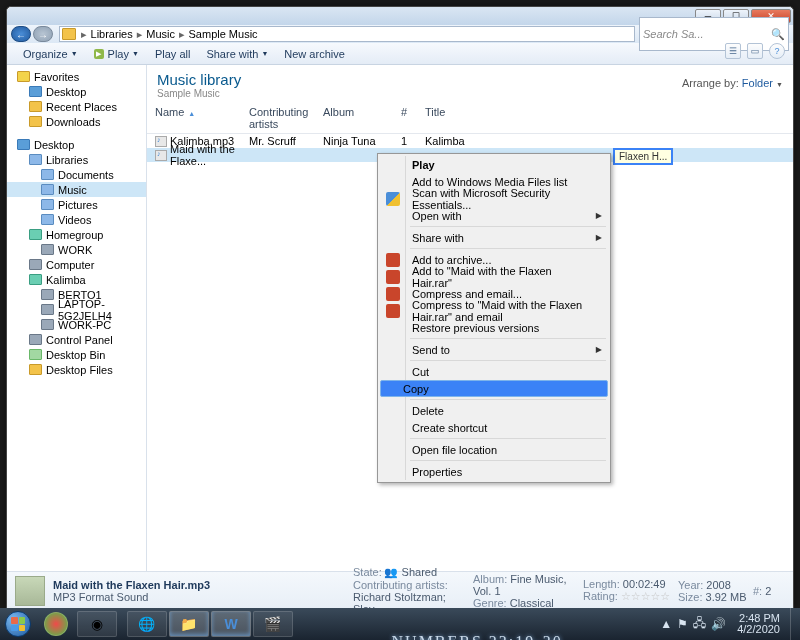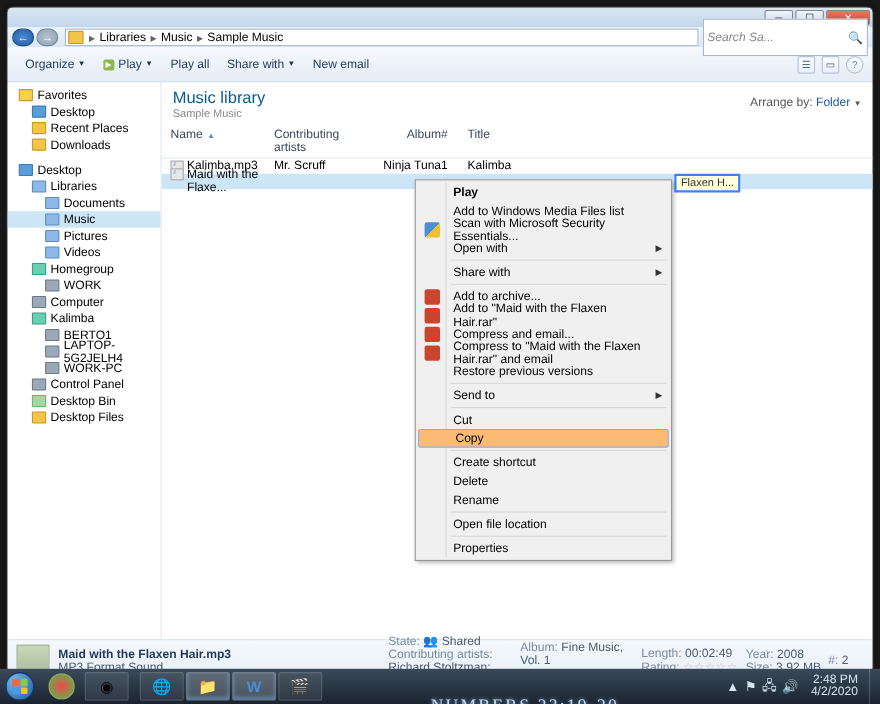--- a/index.html
+++ b/index.html
@@ -12,21 +12,21 @@
 .winbtn.close { background:linear-gradient(#e87a5e,#c9452b); color:#fff; width:40px; }
 .navbar { height:18px; background:linear-gradient(#eef4fb,#dce8f5); display:flex; align-items:center; padding:0 4px; }
 .navbtn { width:20px; height:16px; border-radius:9px; background:radial-gradient(#4a8ed8,#225a9e); border:1px solid #1d4c84; display:flex; align-items:center; justify-content:center; color:#fff; font-size:10px; cursor:pointer; margin-right:2px; }
 .navbtn.fwd { background:radial-gradient(#b8c5d3,#8ea0b3); border-color:#7a8a9c; }
 .breadcrumb { flex:1; height:16px; background:#fff; border:1px solid #a8b8cc; margin:0 4px; display:flex; align-items:center; padding:0 2px; font-size:11px; }
 .bc-icon { width:14px; height:12px; background:#f3c34a; border:1px solid #c99a2a; border-radius:1px; margin-right:4px; }
 .bc-seg { padding:0 3px; cursor:pointer; }
 .bc-arrow { color:#666; padding:0 1px; }
 .searchbox { width:150px; height:16px; background:#fff; border:1px solid #a8b8cc; display:flex; align-items:center; padding:16px 3px; color:#888; font-style:italic; }
 .search-icon { margin-left:auto; color:#4a8ed8; font-style:normal; }
-.toolbar { height:32px; background:linear-gradient(#f6f9fd,#e4ecf6); border-bottom:1px solid #c8d4e2; display:flex; align-items:center; padding:0 8px; }
+.toolbar { height:22px; background:linear-gradient(#f6f9fd,#e4ecf6); border-bottom:1px solid #c8d4e2; display:flex; padding:0 8px; }
 .tbtn { padding:2px 8px; color:#1e395b; cursor:pointer; display:flex; align-items:center; }
 .tbtn .drop { font-size:7px; margin-left:3px; color:#1e395b; }
 .play-icon { width:10px; height:10px; background:#8fb84a; border-radius:2px; margin-right:4px; display:flex; align-items:center; justify-content:center; color:#fff; font-size:7px; }
 .tool-right { margin-left:auto; display:flex; gap:6px; }
 .tool-ico { width:16px; height:16px; border:1px solid #b3c3d6; border-radius:2px; background:linear-gradient(#fdfdfd,#e6eef7); cursor:pointer; display:flex; align-items:center; justify-content:center; font-size:9px; color:#4a6a8e; }
 .body { display:flex; height:506px; }
 .sidebar { width:140px; border-right:1px solid #d9e1eb; background:#fff; padding:4px 0; overflow:hidden; }
 .sb-item { display:flex; align-items:center; padding:1px 4px 1px 10px; cursor:pointer; height:15px; }
 .sb-item.indent1 { padding-left:22px; }
 .sb-item.indent2 { padding-left:34px; }
@@ -41,35 +41,35 @@
 .sb-spacer { height:8px; }
 .content { flex:1; display:flex; flex-direction:column; background:#fff; }
 .lib-header { padding:6px 10px 4px; display:flex; align-items:flex-start;gap:44px; }
 .lib-title { color:#0a5a8e; font-size:15px; }
 .lib-sub { color:#888; font-size:10px; }
 .arrange { margin-left:auto; color:#555; font-size:11px; padding-top:6px; }
 .arrange a { color:#1e5a9e; cursor:pointer; }
 .cols { display:flex; border-bottom:1px solid #e4e8ee; padding:3px 8px; color:#3a4a5e; }
 .col-name { width:94px; }
 .col-artist { width:74px; }
-.col-album { width:78px;text-align:right; }
+.col-album { width:78px; }
 .col-num { width:24px; }
 .col-title { flex:1; }
 .sort-arrow { font-size:7px; color:#4a8ed8; margin-left:4px; }
 .filelist { position:relative; }
 .row { display:flex; padding:1px 8px; height:14px; align-items:center; }
 .row.selected { background:#cde6f7; }
 .file-ico { width:12px; height:11px; background:#e8e8e8; border:1px solid #aaa; margin-right:3px; flex-shrink:0; position:relative; }
 .file-ico::after { content:"♪"; position:absolute; font-size:7px; color:#4a8ed8; left:1px; top:-1px; }
 .tooltip { position:absolute; top:14px; left:466px; background:#ffffe1; border:2px solid #3b82f6; padding:1px 4px; font-size:10px; color:#333; z-index:5; }
 .ctxmenu { position:absolute; top:19px; left:230px; width:234px; background:#f0f0f0; border:1px solid #979797; box-shadow:2px 2px 4px rgba(0,0,0,0.3); z-index:10; padding:2px; }
 .ctx-iconcol { position:absolute; left:2px; top:2px; bottom:2px; width:26px; background:#f0f0f0; border-right:1px solid #d8d8d8; }
 .ctx-item { position:relative; padding:2px 18px 2px 32px; cursor:pointer; height:17px; display:flex; align-items:center; }
 .ctx-item.bold { font-weight:bold; }
-.ctx-item.hover { background:#fdba74; border:1px solid #7eb4ea; border-radius:2px; padding:1px 17px 1px 33px; }
+.ctx-item.hover { background:#3b82f6; border:1px solid #7eb4ea; border-radius:2px; padding:1px 17px 1px 22px; }
 .ctx-item .sub { position:absolute; right:6px; font-size:8px; color:#333; }
 .ctx-sep { height:1px; background:#d8d8d8; margin:2px 2px 2px 30px; }
 .ctx-ico { position:absolute; left:6px; width:14px; height:14px; border-radius:2px; }
 .ctx-ico.shield { background:linear-gradient(135deg,#4a8ed8 50%,#f0c030 50%); }
 .ctx-ico.rar { background:#c9452b; }
 .details { height:38px; border-top:1px solid #d9e1eb; background:linear-gradient(#f4f8fc,#e8eff7); display:flex; align-items:center; padding:2px 8px; font-size:10px; color:#4a5a6e;}
 .details .thumb { width:30px; height:30px; background:linear-gradient(#c8d8b8,#a8b898); border:1px solid #9aaa8a; margin-right:8px; }
 .det-title { color:#1e395b; font-size:11px;font-weight:bold; }
 .det-lbl { color:#7a8a9e; }
 .det-col1 { width:300px; }
@@ -120,21 +120,21 @@
     <div class="tbtn">
         <span class="play-icon">▶</span>
         <span>Play</span>
         <span class="drop">▼</span>
       </div>
     <div class="tbtn">Play all</div>
     <div class="tbtn">
         <span>Share with</span>
         <span class="drop">▼</span>
       </div>
-    <div class="tbtn">New email</div>
+    <div class="tbtn">New archive</div>
     <div class="tool-right">
       <div class="tool-ico">☰</div>
       <div class="tool-ico">▭</div>
       <div class="tool-ico" style="color:#4a8ed8;border-radius:8px;">?</div>
     </div>
   </div>
   <div class="body">
     <div class="sidebar">
       <div class="sb-item">
           <div class="sb-ico fav"></div>
@@ -240,21 +240,21 @@
           <div class="col-name" style="display:flex;align-items:center">
               <div class="file-ico"></div>
               <span>Kalimba.mp3</span>
             </div>
           <div class="col-artist">Mr. Scruff</div>
           <div class="col-album">Ninja Tuna</div>
           <div class="col-num">1</div>
           <div class="col-title">Kalimba</div>
         </div>
         <div class="row selected">
-          <div class="col-name" style="display:flex;">
+          <div class="col-name" style="display:flex;align-items:center">
               <div class="file-ico"></div>
               <span>Maid with the Flaxe...</span>
             </div>
         </div>
         <div class="tooltip">Flaxen H...</div>
         <div class="ctxmenu">
           <div class="ctx-iconcol"></div>
           <div class="ctx-item bold">Play</div>
           <div class="ctx-item">Add to Windows Media Files list</div>
           <div class="ctx-item">
@@ -290,23 +290,22 @@
           <div class="ctx-item">Restore previous versions</div>
           <div class="ctx-sep"></div>
           <div class="ctx-item">
               <span>Send to</span>
               <span class="sub">▶</span>
             </div>
           <div class="ctx-sep"></div>
           <div class="ctx-item">Cut</div>
           <div class="ctx-item hover">Copy</div>
           <div class="ctx-sep"></div>
+          <div class="ctx-item">Delete</div>
           <div class="ctx-item">Create shortcut</div>
-          <div class="ctx-item">Delete</div>
-          <div class="ctx-item">Rename</div>
           <div class="ctx-sep"></div>
           <div class="ctx-item">Open file location</div>
           <div class="ctx-sep"></div>
           <div class="ctx-item">Properties</div>
         </div>
       </div>
     </div>
   </div>
   <div class="details">
     <div class="thumb"></div>

